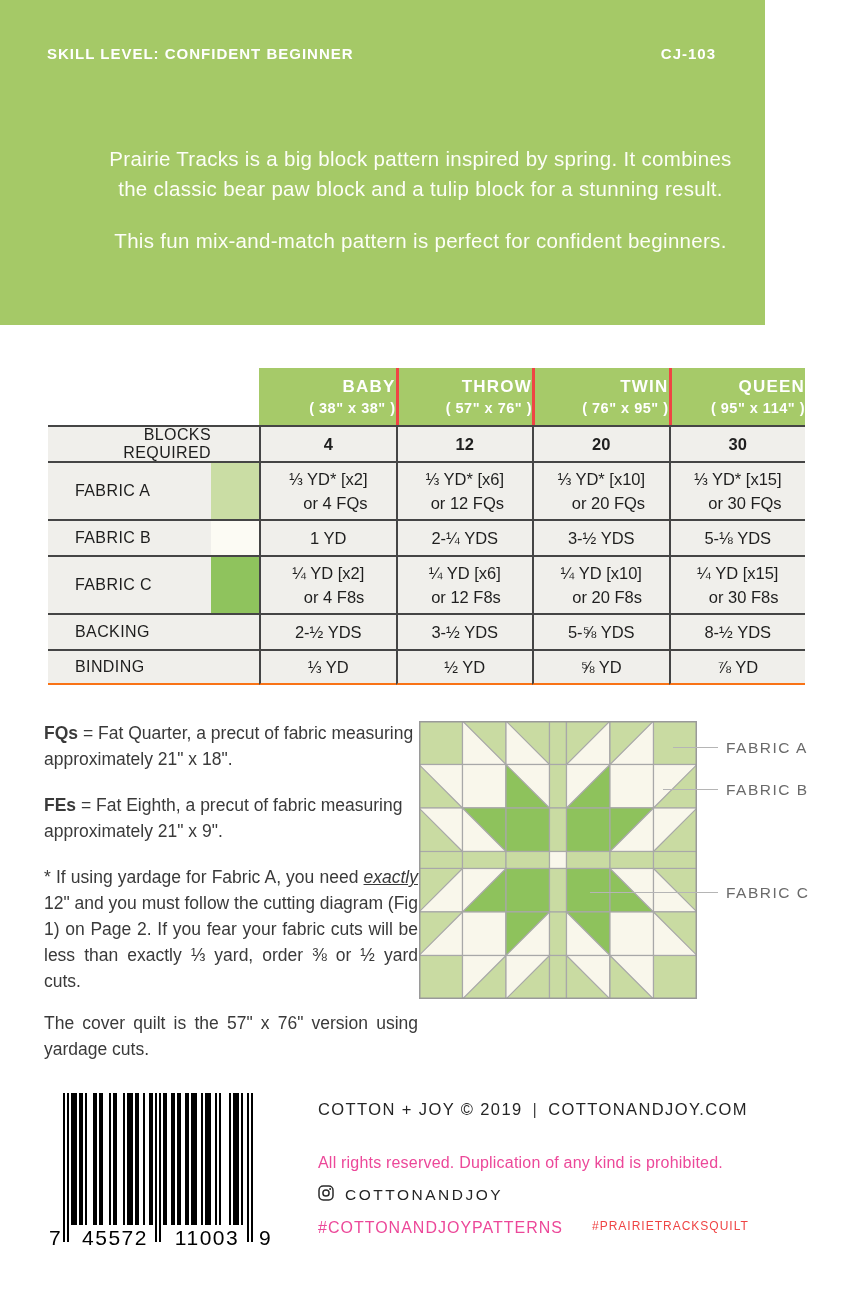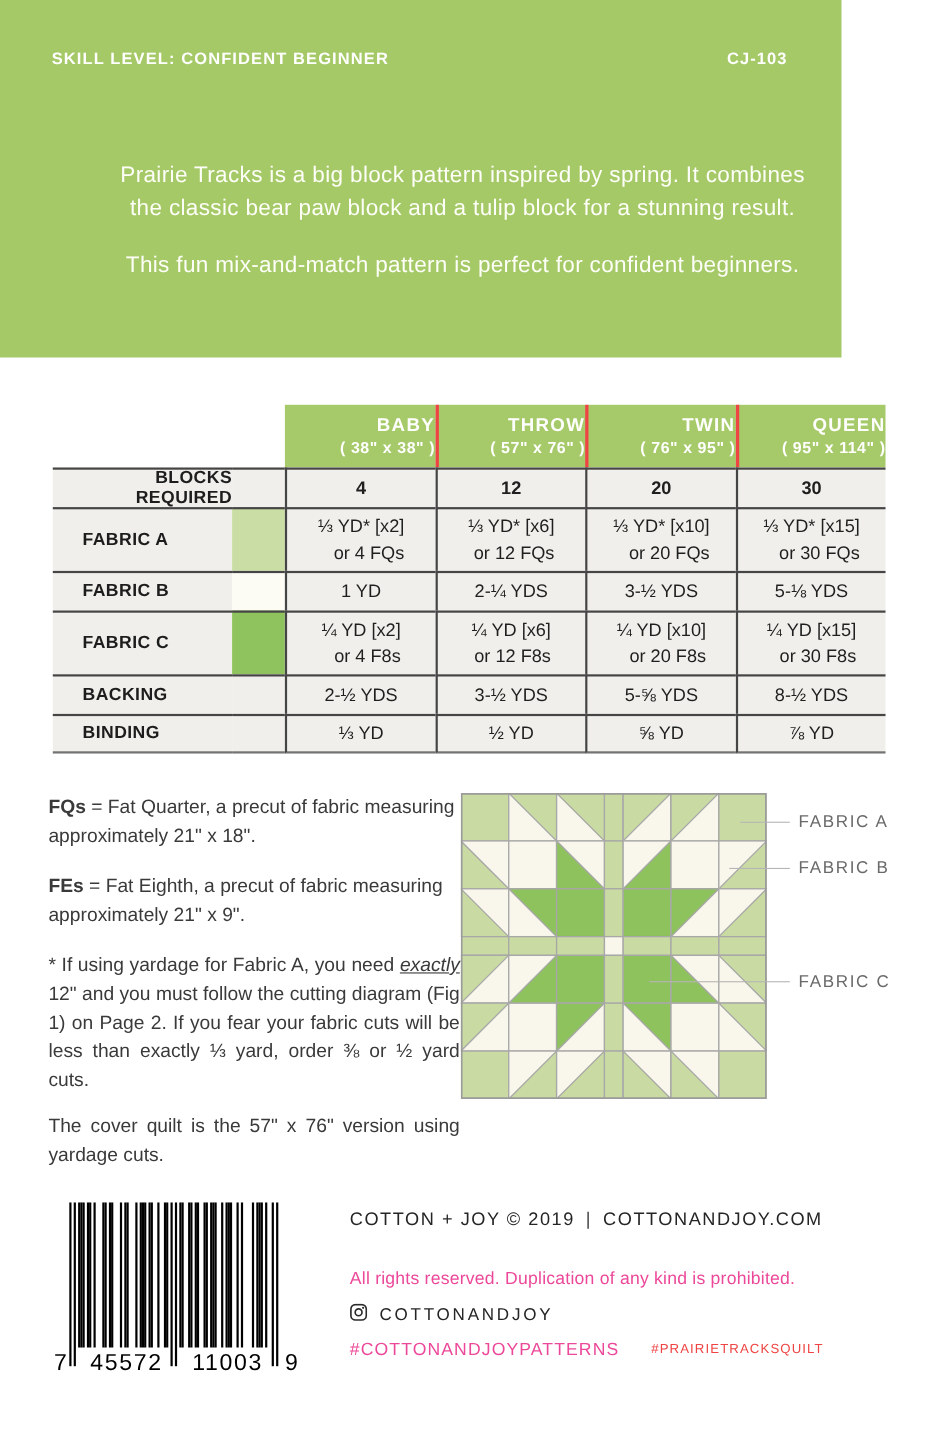--- a/index.html
+++ b/index.html
@@ -17,28 +17,28 @@
   
   .qtable{position:absolute;left:48px;top:368px;display:grid;
           grid-template-columns:163px 48px repeat(4,136.5px);}
   .qtable div{box-sizing:border-box;text-align:right;}
   .th-empty{grid-column:1/3;background:transparent;height:57px;}
   .th{background:#a6ca69;color:#fff;height:57px;text-align:center;padding-top:8px;}
   .th.gap{border-left:3px solid #ef4444;}
   .th .nm{font-size:17px;font-weight:bold;letter-spacing:1.2px;line-height:22px;}
   .th .sz{font-size:14.5px;font-weight:bold;letter-spacing:.5px;line-height:20px;}
   .tl{background:#f0efeb;display:flex;align-items:center;padding-left:27px;
-      font-weight:bold;font-size:16px;letter-spacing:.4px;color:#1d1d1d;border-top:2px solid #454545;}
+      font-weight:normal;font-size:16px;letter-spacing:.4px;color:#1d1d1d;border-top:2px solid #454545;}
   .tsw{background:#f0efeb;border-top:2px solid #454545;}
   .tv{background:#f0efeb;display:flex;align-items:center;justify-content:center;text-align:center;
       font-size:16.5px;color:#1f1f1f;border-top:2px solid #454545;border-left:2px solid #454545;
       white-space:pre-line;line-height:24px;}
   .tv.b{font-weight:bold;}
   .h1{height:36px;} .h2{height:58px;}
-  .lastrow{border-bottom:2px solid #737373;}
+  .lastrow{border-bottom:2px solid #f97316;}
 
   
   .notes{position:absolute;left:44px;top:720px;width:374px;font-size:17.5px;line-height:26px;color:#3a3a3a;}
   .notes p{margin:0 0 20px 0;}
   .notes p.justify{text-align:justify;}
   .notes p.tight{margin-bottom:16px;}
   .notes .bb{font-weight:bold;}
   .notes .em{font-style:italic;text-decoration:underline;}
 
   

